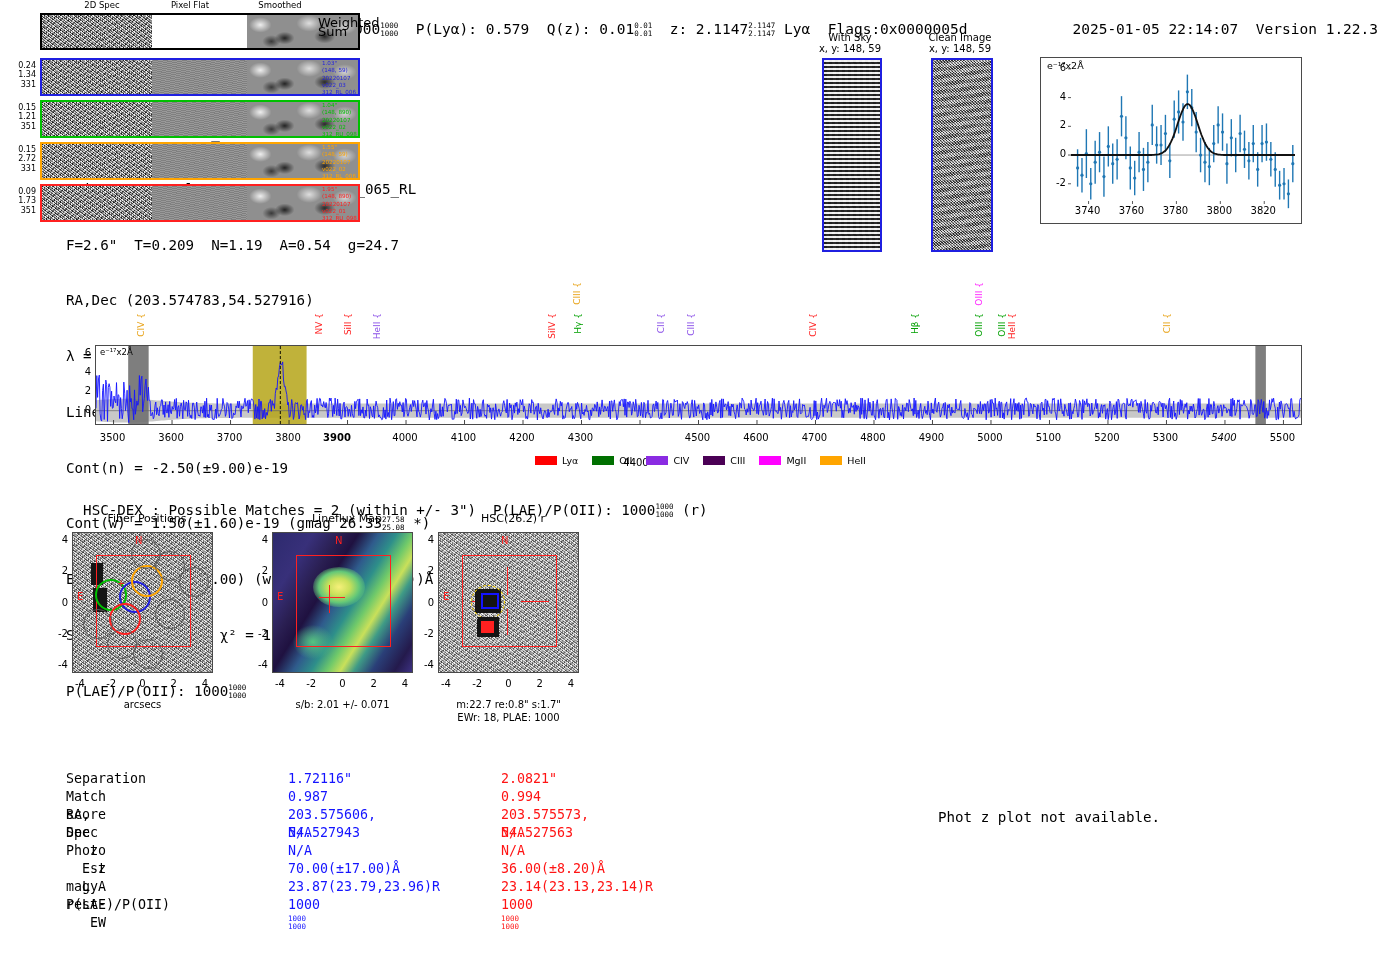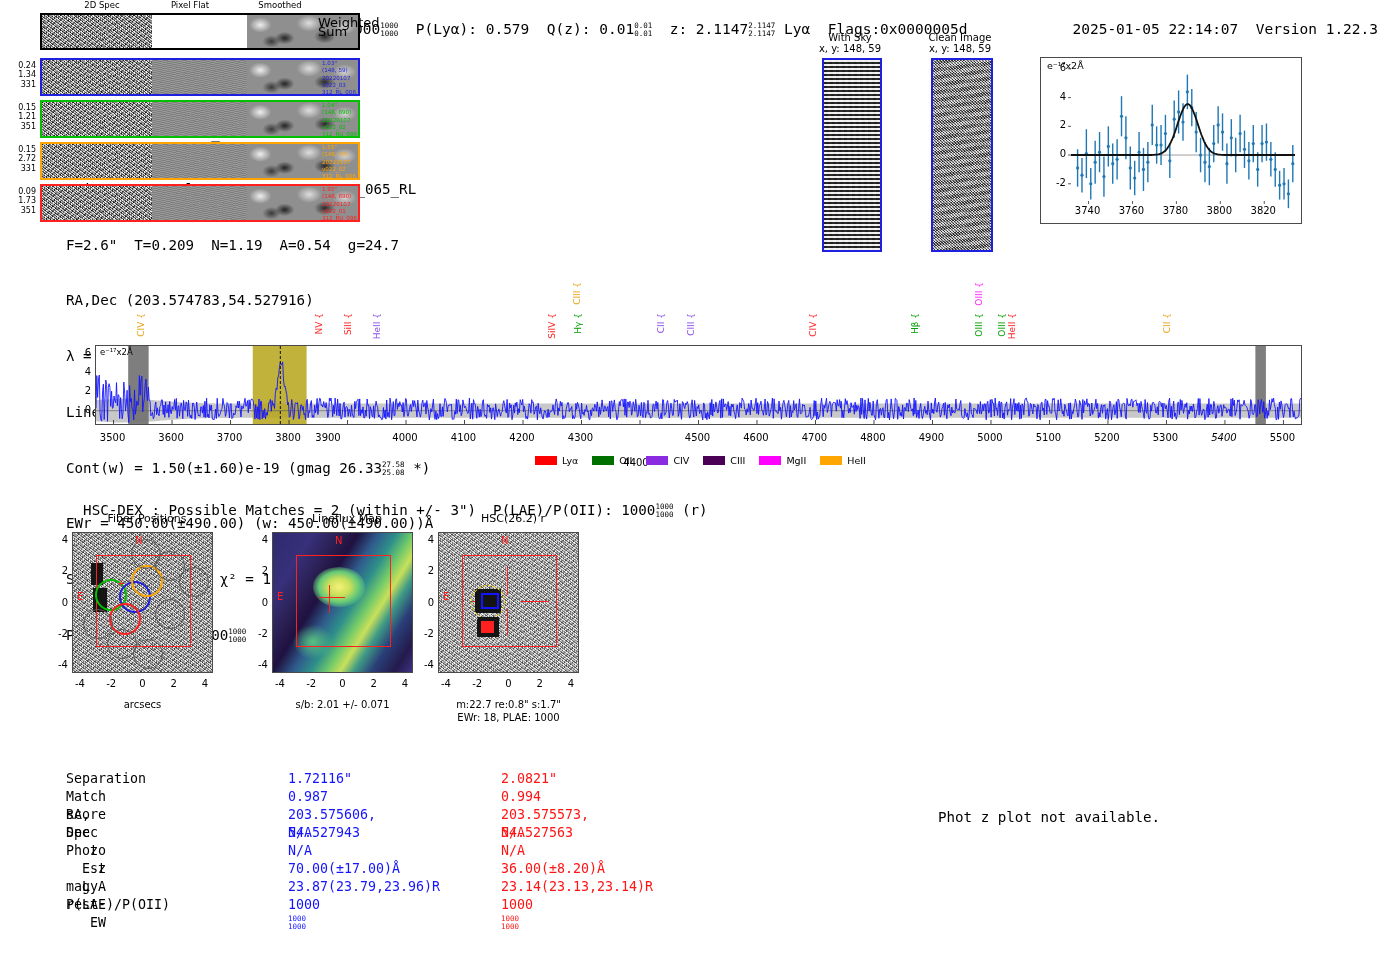--- a/index.html
+++ b/index.html
@@ -102,20 +102,21 @@
 </div>
 
 <div class="abs mono nw" id="infoblock">
   <div>ID: 4017274134 (4017274134.pdf)</div>
   <div>Obs: 20220107v022_4017274134</div>
   <div>Primary Spec_Slot_IFU_AMP: 312_045_065_RL</div>
   <div>F=2.6"  T=0.209  N=1.19  A=0.54  g=24.7</div>
   <div>RA,Dec (203.574783,54.527916)</div>
   <div>λ = 3785.14Å  σ = 4.61(±1.33)Å</div>
   <div>LineFlux = 2.10(±0.47)e-16</div>
+  <div>Cont(n) = -2.50(±9.00)e-19</div>
   <div><span>Cont(w) = 1.50(±1.60)e-19 (gmag 26.33</span><span class="frac"><span>27.58</span><br><span>25.08</span></span><span> </span><span>*)</span></div>
   <div>EWr = 450.00(±490.00) (w: 450.00(±490.00))Å</div>
   <div>S/N = 4.8(±0.5)   χ² = 1.0(±0.2)</div>
   <div><span>P(LAE)/P(OII): 1000</span><span class="frac"><span>1000</span><br><span>1000</span></span></div>
 </div>
 
 <div id="specmontage">
   <div class="colhdr sans" style="left:62px;top:0;width:80px;text-align:center;">2D Spec</div>
   <div class="colhdr sans" style="left:150px;top:0;width:80px;text-align:center;">Pixel Flat</div>
   <div class="colhdr sans" style="left:240px;top:0;width:80px;text-align:center;">Smoothed</div>
@@ -394,21 +395,21 @@
       <line x1="1128.9563106796118" y1="78" x2="1128.9563106796118" y2="74" stroke="#333" stroke-width="0.9"></line>
       <line x1="1187.4514563106795" y1="78" x2="1187.4514563106795" y2="74" stroke="#333" stroke-width="0.9"></line>
     </svg>
   <div class="sans" style="position:absolute;left:4px;top:1px;font-size:8.5px;">e⁻¹⁷x2Å</div>
 </div>
 <div id="spectrum-xticks">
     <div class="ticklab sans" style="left:87.54854368932038px;top:432px;width:50px;">3500</div>
     <div class="ticklab sans" style="left:146.04368932038835px;top:432px;width:50px;">3600</div>
     <div class="ticklab sans" style="left:204.53883495145632px;top:432px;width:50px;">3700</div>
     <div class="ticklab sans" style="left:263.0339805825243px;top:432px;width:50px;">3800</div>
-    <div class="ticklab sans" style="left:303px;top:432px;width:50px;">3900</div>
+    <div class="ticklab sans" style="left:312px;top:432px;width:50px;font-weight:bold;">3900</div>
     <div class="ticklab sans" style="left:380.0242718446602px;top:432px;width:50px;">4000</div>
     <div class="ticklab sans" style="left:438.5194174757281px;top:432px;width:50px;">4100</div>
     <div class="ticklab sans" style="left:497.0145631067961px;top:432px;width:50px;">4200</div>
     <div class="ticklab sans" style="left:555.509708737864px;top:432px;width:50px;">4300</div>
     <div class="ticklab sans" style="left:611px;top:432px;width:50px;margin-top:25px;">4400</div>
     <div class="ticklab sans" style="left:672.5px;top:432px;width:50px;">4500</div>
     <div class="ticklab sans" style="left:730.9951456310679px;top:432px;width:50px;">4600</div>
     <div class="ticklab sans" style="left:789.4902912621359px;top:432px;width:50px;">4700</div>
     <div class="ticklab sans" style="left:847.985436893204px;top:432px;width:50px;">4800</div>
     <div class="ticklab sans" style="left:906.4805825242719px;top:432px;width:50px;">4900</div>

